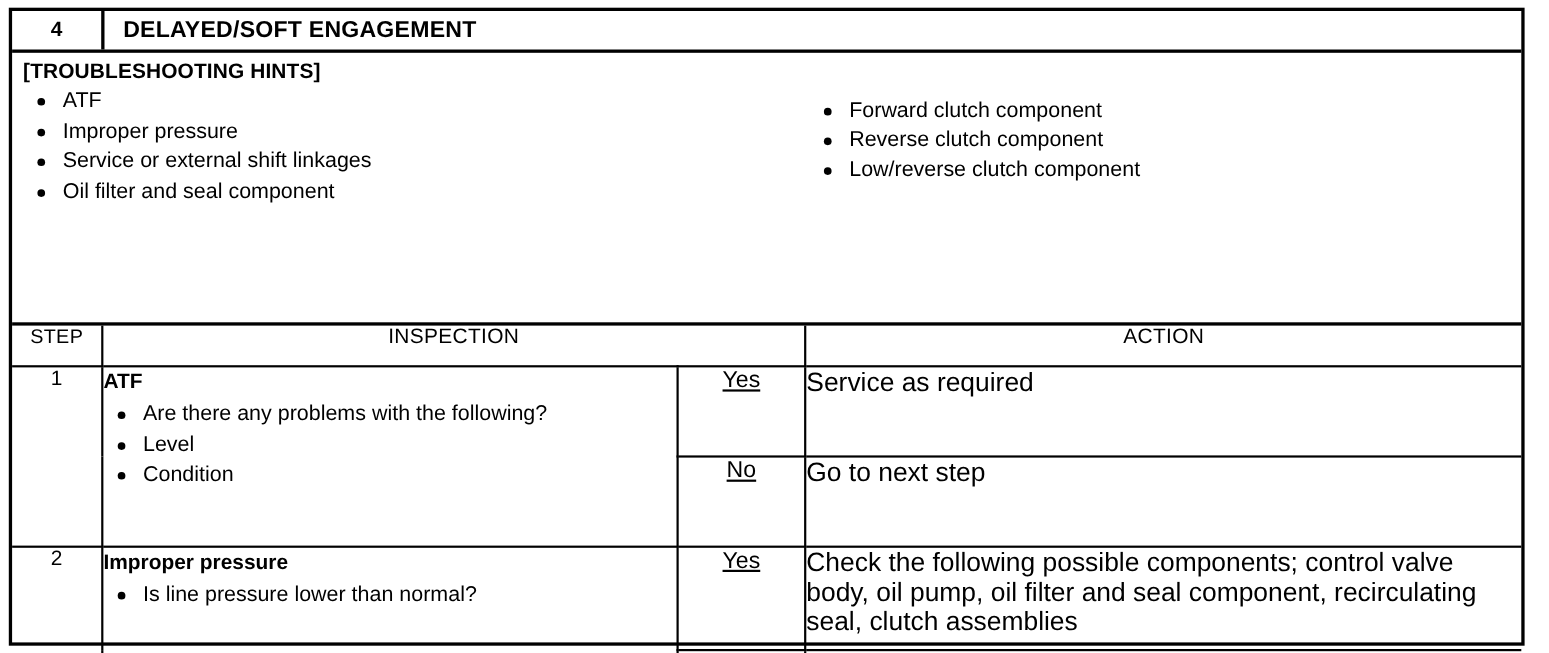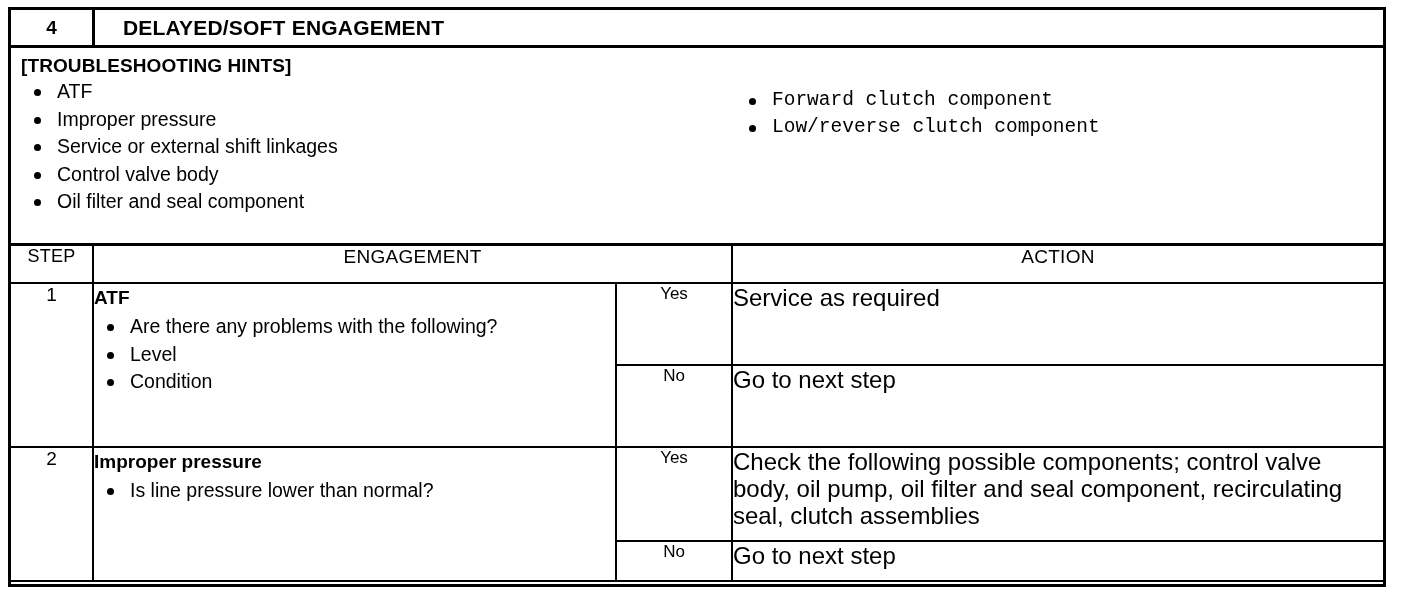--- a/index.html
+++ b/index.html
@@ -47,30 +47,30 @@
     display: flex;
     align-items: center;
     justify-content: center;
     font-size: 19px;
     font-weight: bold;
   }
   .title-text {
     flex: 1;
     display: flex;
     align-items: center;
-    padding-left: 28px;
+    padding-left: 17px;
     font-size: 21px;
     font-weight: bold;
     letter-spacing: 0.2px;
   }
 
   
   .hints {
     position: relative;
-    height: 198px;
+    height: 248px;
     border-bottom: 3px solid #000;
     box-sizing: border-box;
     padding: 6px 0 0 0;
   }
   .hints-title {
     font-size: 19px;
     font-weight: bold;
     padding-left: 10px;
     letter-spacing: 0.1px;
     line-height: 24px;
@@ -82,21 +82,20 @@
     width: 715px;
     min-width: 715px;
     padding-left: 10px;
     box-sizing: border-box;
   }
   .hints-col-right {
     flex: 1;
     padding-left: 10px;
     padding-top: 9px;
     box-sizing: border-box;
-    font-family: Liberation Mono, monospace;
   }
   ul.bullets {
     list-style: none;
     margin: 0;
     padding: 0;
   }
   ul.bullets li {
     position: relative;
     padding-left: 36px;
     font-size: 19.5px;
@@ -154,22 +153,23 @@
     font-size: 19.5px;
     line-height: 27px;
   }
   .cell-inspect .head {
     font-weight: bold;
     font-size: 19px;
     margin-bottom: 2px;
   }
   .cell-yesno {
     text-align: center;
-    font-size: 17px;
+    font-size: 21px;
     padding-top: 8px;
+    text-decoration: underline;
   }
   .cell-action {
     padding: 7px 10px 6px 10px;
     font-size: 24px;
     line-height: 27px;
   }
   .thick-top { border-top-width: 3px; }
 </style>
 </head>
 <body>
@@ -183,44 +183,44 @@
     </div>
 
     <div class="hints">
       <div class="hints-title">[TROUBLESHOOTING HINTS]</div>
       <div class="hints-cols">
         <div class="hints-col-left">
           <ul class="bullets">
             <li>ATF</li>
             <li>Improper pressure</li>
             <li>Service or external shift linkages</li>
-            <li>Control valve body</li>
             <li>Oil filter and seal component</li>
           </ul>
         </div>
         <div class="hints-col-right">
           <ul class="bullets tight">
             <li>Forward clutch component</li>
+            <li>Reverse clutch component</li>
             <li>Low/reverse clutch component</li>
           </ul>
         </div>
       </div>
     </div>
 
     <table class="tbl">
       <colgroup>
         <col style="width:82px">
         <col style="width:523px">
         <col style="width:116px">
         <col>
       </colgroup>
       <tbody>
         <tr>
           <th class="th-cell th-step no-left no-top">STEP</th>
-          <th class="th-cell no-top" colspan="2">ENGAGEMENT</th>
+          <th class="th-cell no-top" colspan="2">INSPECTION</th>
           <th class="th-cell no-right no-top">ACTION</th>
         </tr>
 
         <tr>
           <td class="cell-step no-left thick-top" rowspan="2" style="height:80px">1</td>
           <td class="cell-inspect thick-top" rowspan="2">
             <div class="head">ATF</div>
             <ul class="bullets">
               <li>Are there any problems with the following?</li>
               <li>Level</li>

